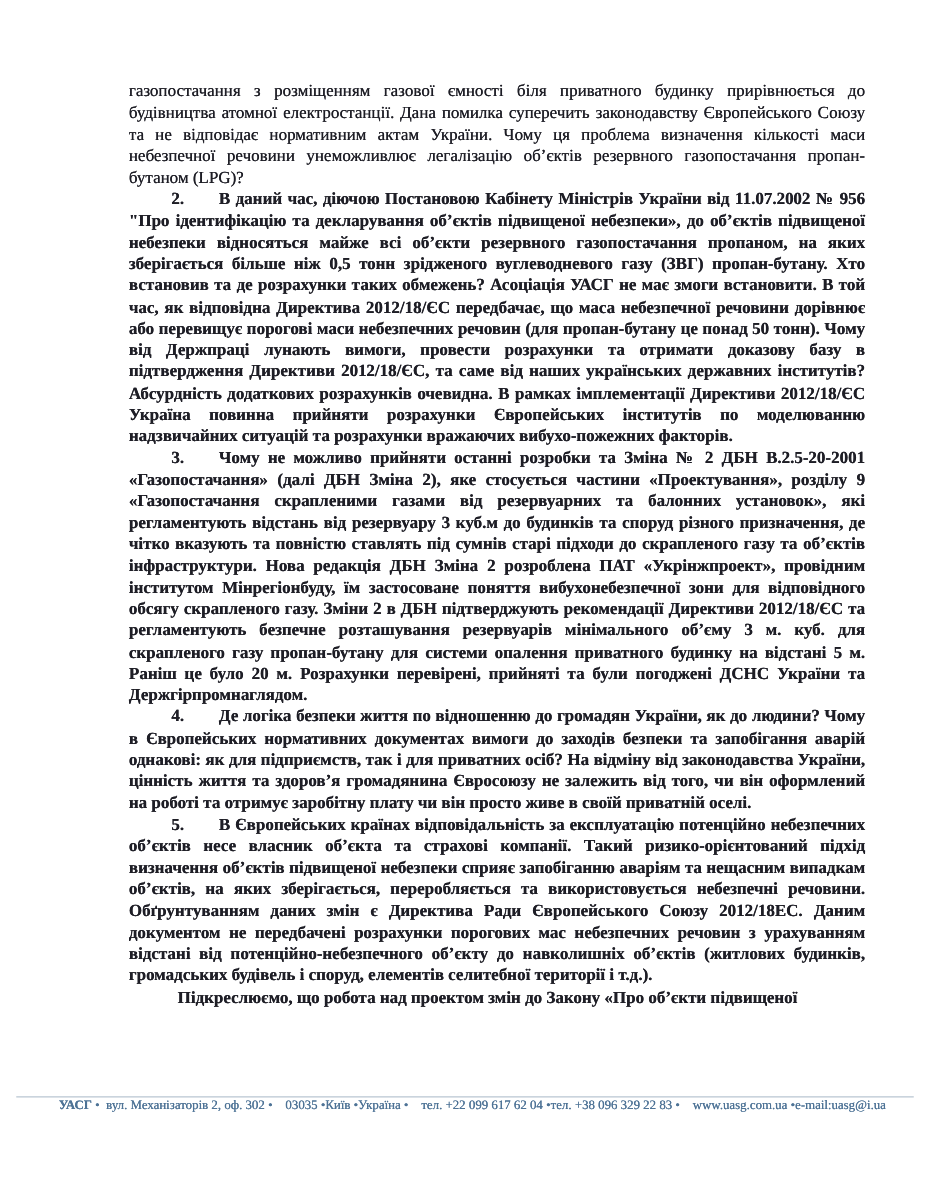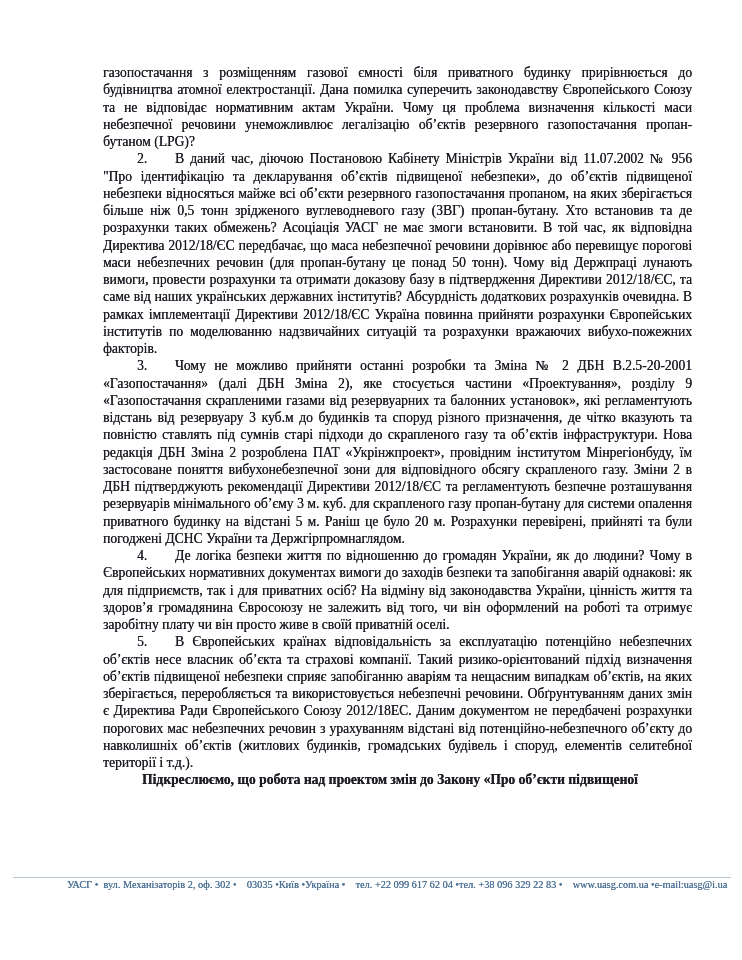--- a/index.html
+++ b/index.html
@@ -25,20 +25,21 @@
     color: #1e1e26;
     text-align: justify;
     text-shadow: 0.2px 0 0 currentColor;
   }
   .para {
     margin: 0;
     padding: 0;
   }
   .para.numbered {
     text-indent: 34px;
+    font-weight: bold;
   }
   .para.indented {
     text-indent: 39px;
     font-weight: bold;
   }
   .num {
     display: inline-block;
     min-width: 38px;
     text-indent: 0;
   }
@@ -58,22 +59,21 @@
     font-size: 10.3px;
     line-height: 14.6px;
     color: #4e7396;
     white-space: pre;
     text-shadow: 0.15px 0 0 currentColor;
   }
   .footer-line:first-of-type {
     margin-top: 9px;
   }
   .org {
-    font-weight: normal;
-    margin-left: 20px;
+    font-weight: bold;
   }
 </style>
 </head>
 <body>
 
 <div class="page">
 
   <div class="body-text" id="body-paragraphs">
       <p class="para"><span>газопостачання з розміщенням газової ємності біля приватного будинку прирівнюється до будівництва атомної електростанції. Дана помилка суперечить законодавству Європейського Союзу та не відповідає нормативним актам України. Чому ця проблема визначення кількості маси небезпечної речовини унеможливлює легалізацію об’єктів резервного газопостачання пропан-бутаном (LPG)?</span></p>
       <p class="para numbered"><span class="num">2.</span><span>В даний час, діючою Постановою Кабінету Міністрів України від 11.07.2002 № 956 "Про ідентифікацію та декларування об’єктів підвищеної небезпеки», до об’єктів підвищеної небезпеки відносяться майже всі об’єкти резервного газопостачання пропаном, на яких зберігається більше ніж 0,5 тонн зрідженого вуглеводневого газу (ЗВГ) пропан-бутану. Хто встановив та де розрахунки таких обмежень? Асоціація УАСГ не має змоги встановити. В той час, як відповідна Директива 2012/18/ЄС передбачає, що маса небезпечної речовини дорівнює або перевищує порогові маси небезпечних речовин (для пропан-бутану це понад 50 тонн). Чому від Держпраці лунають вимоги, провести розрахунки та отримати доказову базу в підтвердження Директиви 2012/18/ЄС, та саме від наших українських державних інститутів? Абсурдність додаткових розрахунків очевидна. В рамках імплементації Директиви 2012/18/ЄС Україна повинна прийняти розрахунки Європейських інститутів по моделюванню надзвичайних ситуацій та розрахунки вражаючих вибухо-пожежних факторів.</span></p>

